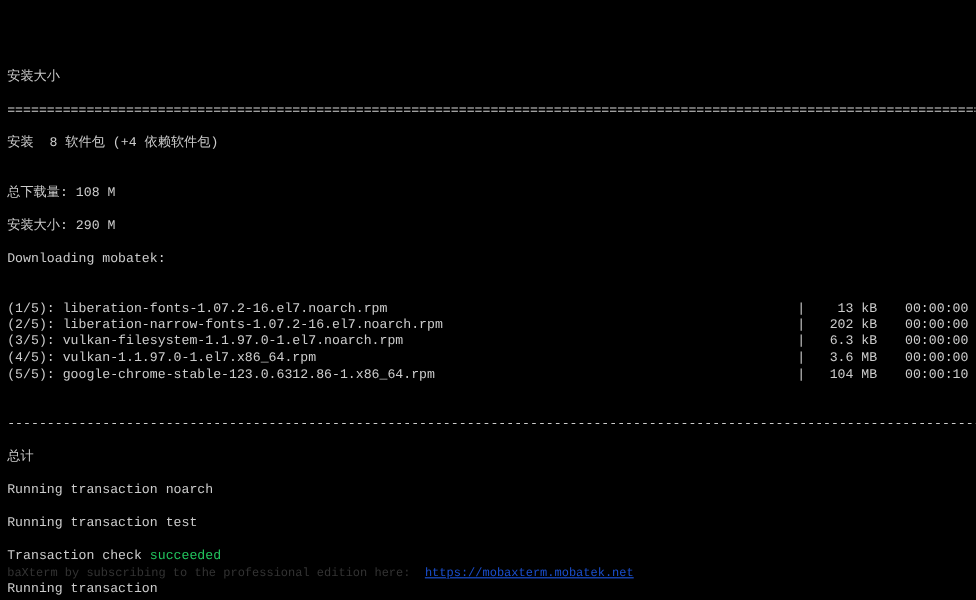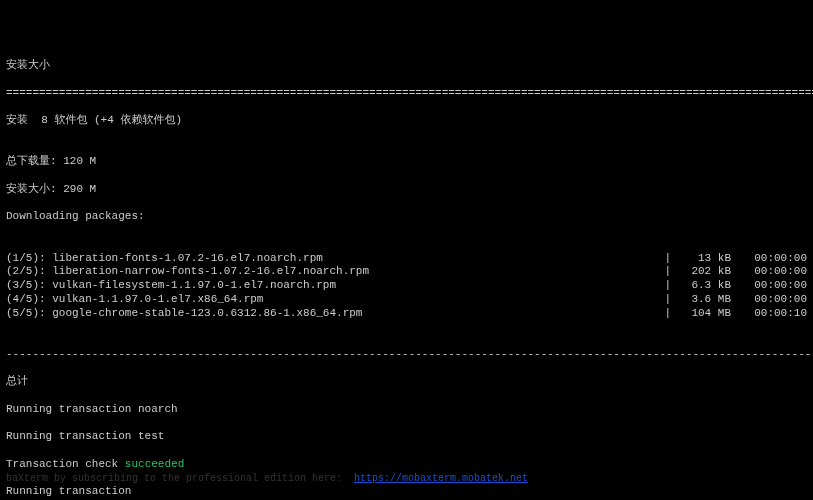--- a/index.html
+++ b/index.html
@@ -28,23 +28,23 @@
 </style>
 </head>
 <body>
 
 
 
 <div>安装大小</div>
 <div>===============================================================================================================================</div>
 <div>安装  8 软件包 (+4 依赖软件包)</div>
 <div></div>
-<div>总下载量: 120 M</div>
+<div>总下载量: 108 M</div>
 <div>安装大小: 290 M</div>
-<div>Downloading packages:</div>
+<div>Downloading mobatek:</div>
 
 <div id="downloads"><div class="row"><span class="name">(1/5): liberation-fonts-1.07.2-16.el7.noarch.rpm</span><span class="fill"></span><span class="right">|<span class="size">13 kB</span><span class="time">00:00:00</span></span></div><div class="row"><span class="name">(2/5): liberation-narrow-fonts-1.07.2-16.el7.noarch.rpm</span><span class="fill"></span><span class="right">|<span class="size">202 kB</span><span class="time">00:00:00</span></span></div><div class="row"><span class="name">(3/5): vulkan-filesystem-1.1.97.0-1.el7.noarch.rpm</span><span class="fill"></span><span class="right">|<span class="size">6.3 kB</span><span class="time">00:00:00</span></span></div><div class="row"><span class="name">(4/5): vulkan-1.1.97.0-1.el7.x86_64.rpm</span><span class="fill"></span><span class="right">|<span class="size">3.6 MB</span><span class="time">00:00:00</span></span></div><div class="row"><span class="name">(5/5): google-chrome-stable-123.0.6312.86-1.x86_64.rpm</span><span class="fill"></span><span class="right">|<span class="size">104 MB</span><span class="time">00:00:10</span></span></div></div>
 
 <div>-------------------------------------------------------------------------------------------------------------------------------</div>
 <div class="row">
   <span class="name">总计</span>
   <span class="fill"></span>
 </div>
 <div>Running transaction noarch</div>
 <div>Running transaction test</div>

